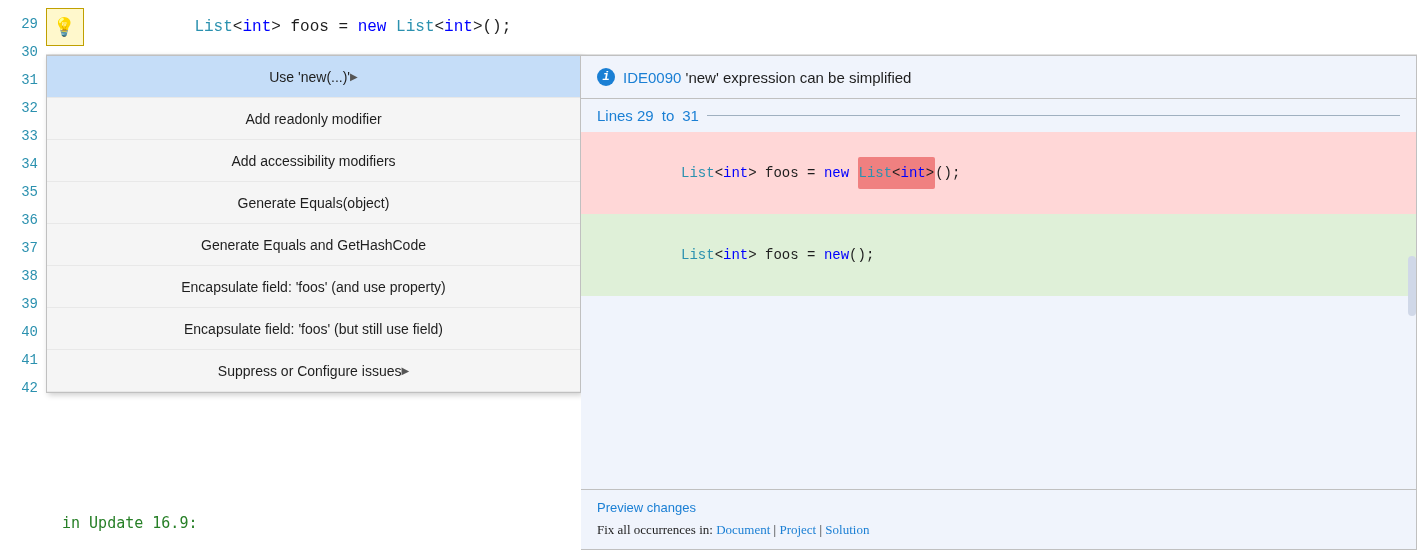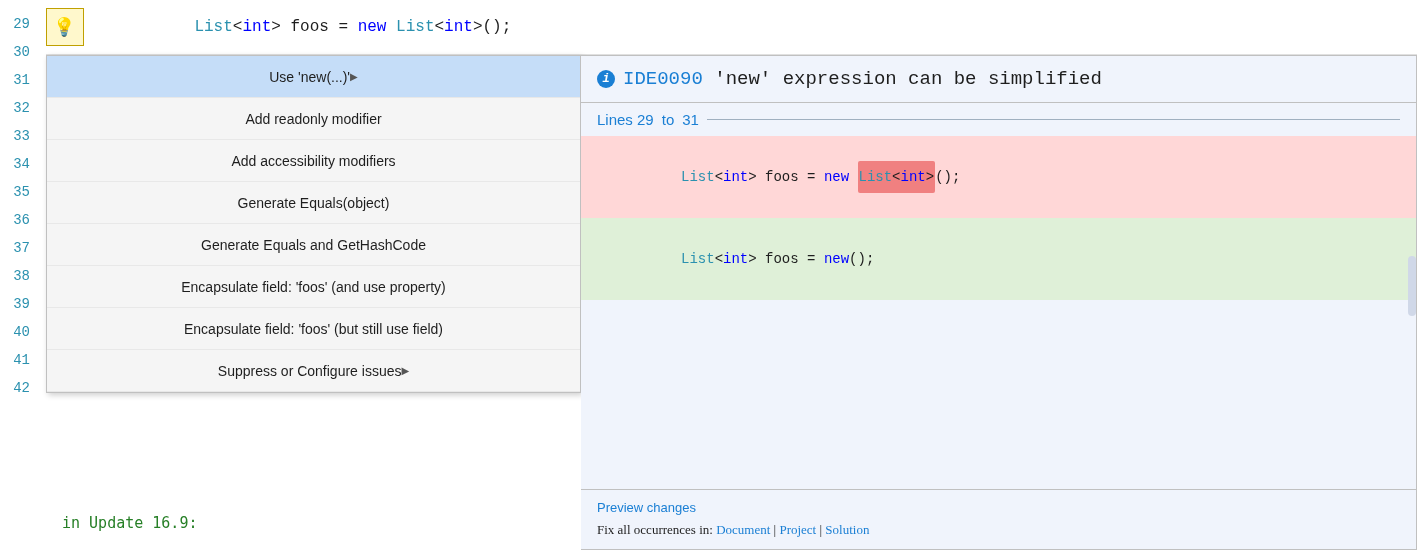--- a/index.html
+++ b/index.html
@@ -134,23 +134,23 @@
       display: flex;
       align-items: center;
       justify-content: center;
       font-size: 12px;
       font-style: italic;
       font-weight: bold;
       flex-shrink: 0;
     }
 
     .preview-title {
-      font-size: 19px;
+      font-size: 15px;
       color: #1e1e1e;
-      font-family: Liberation Mono, monospace;
+      font-family: Liberation Sans, sans-serif;
     }
 
     .lines-label {
       padding: 8px 16px 4px 16px;
       font-size: 15px;
       color: #1a7fd4;
       font-family: 'Segoe UI', Arial, sans-serif;
       display: flex;
       align-items: center;
       gap: 8px;
@@ -233,21 +233,21 @@
       height: 550px;
       display: flex;
       flex-direction: column;
       padding-top: 10px;
     }
 
     .bg-line {
       height: 28px;
       line-height: 28px;
       text-align: right;
-      padding-right: 16px;
+      padding-right: 8px;
       font-size: 14px;
       color: #2b91af;
       font-family: 'Consolas', 'Courier New', monospace;
     }
 
     
     .kw { color: #0000ff; }
     .type { color: #2b91af; }
     .plain { color: #1e1e1e; }
     .lt-blue { color: #1a7fd4; }

